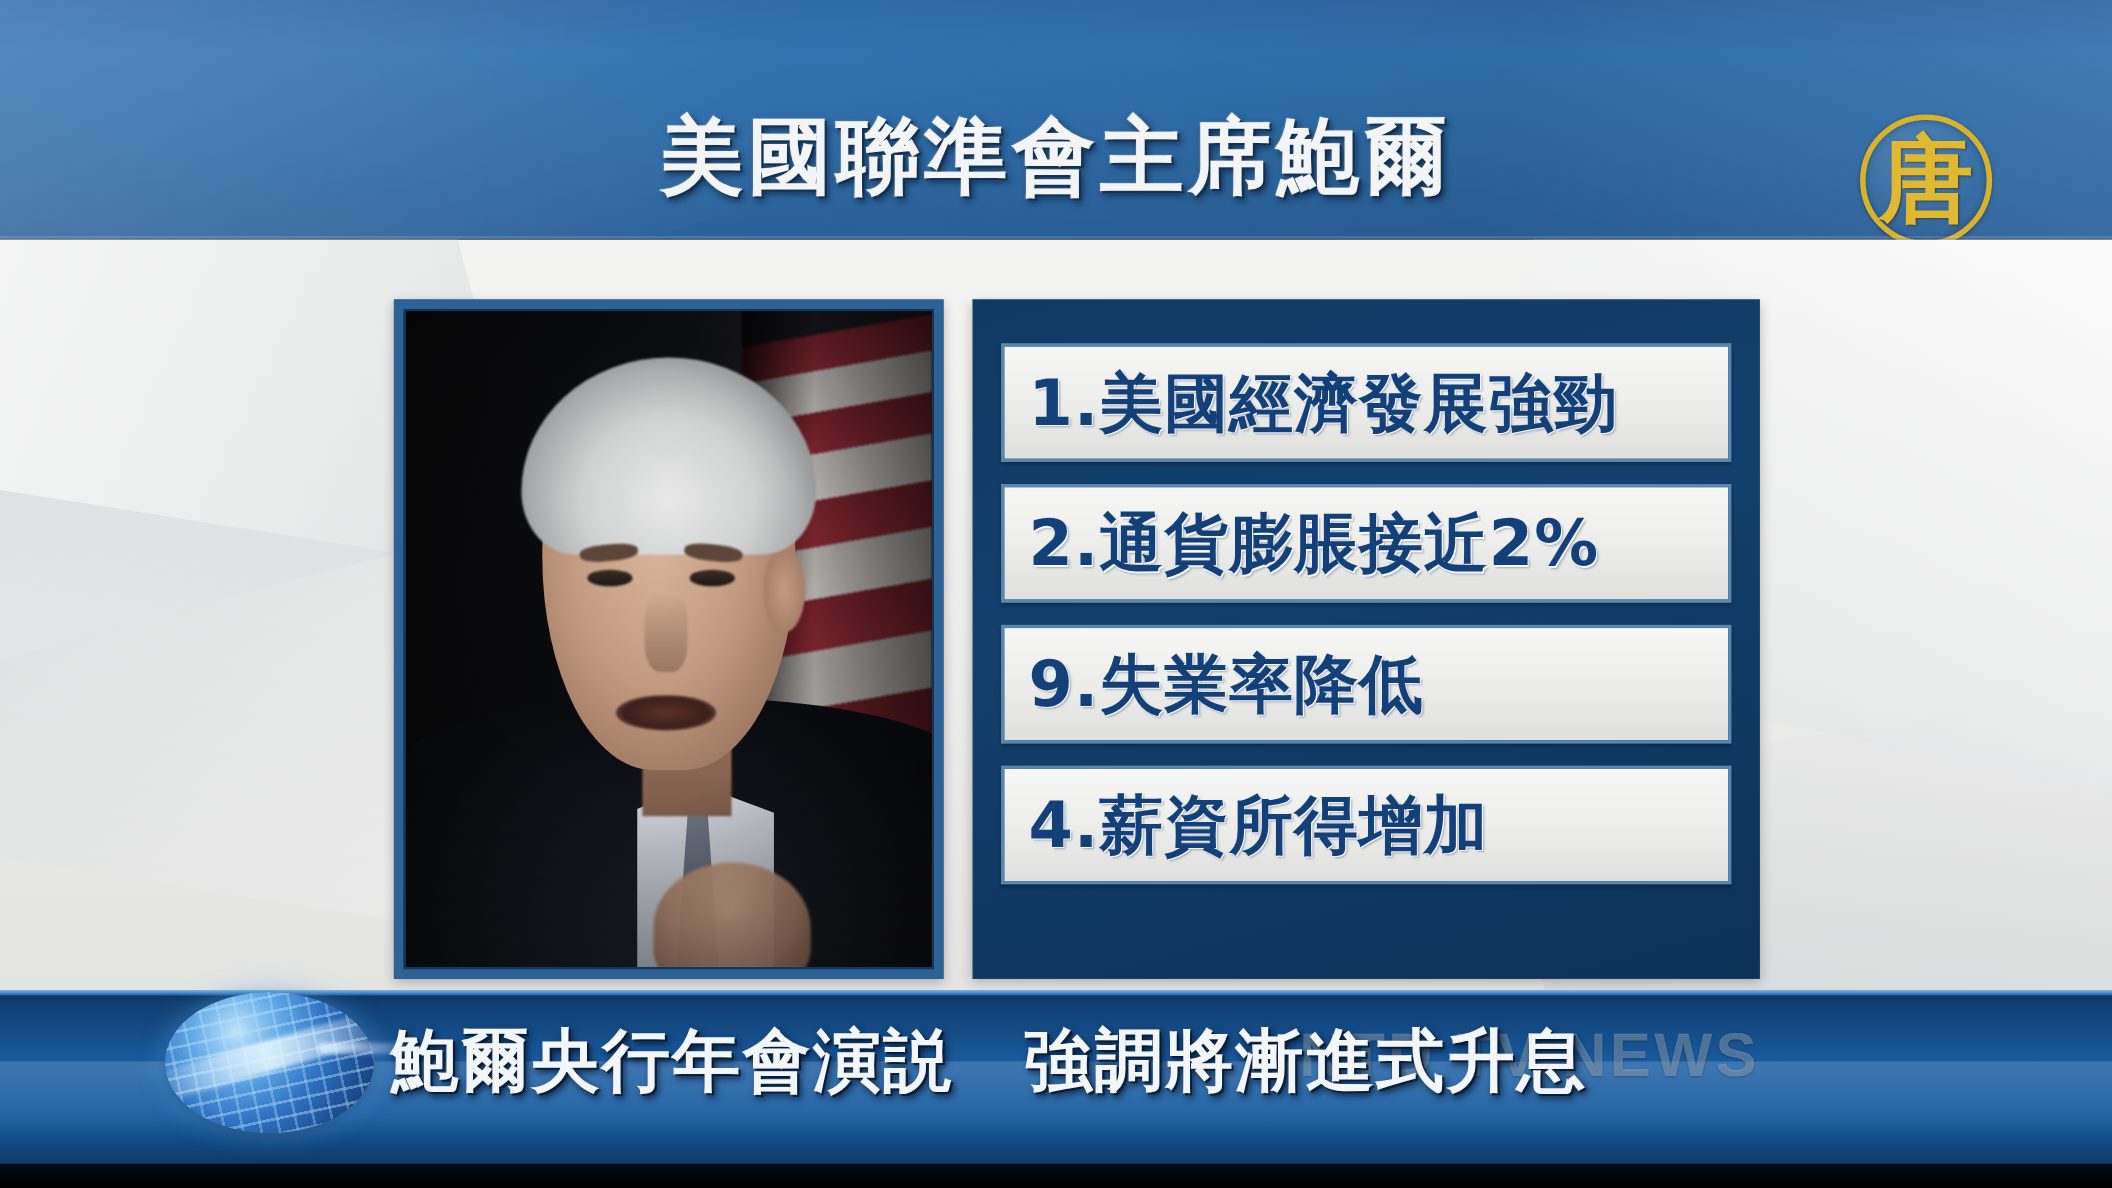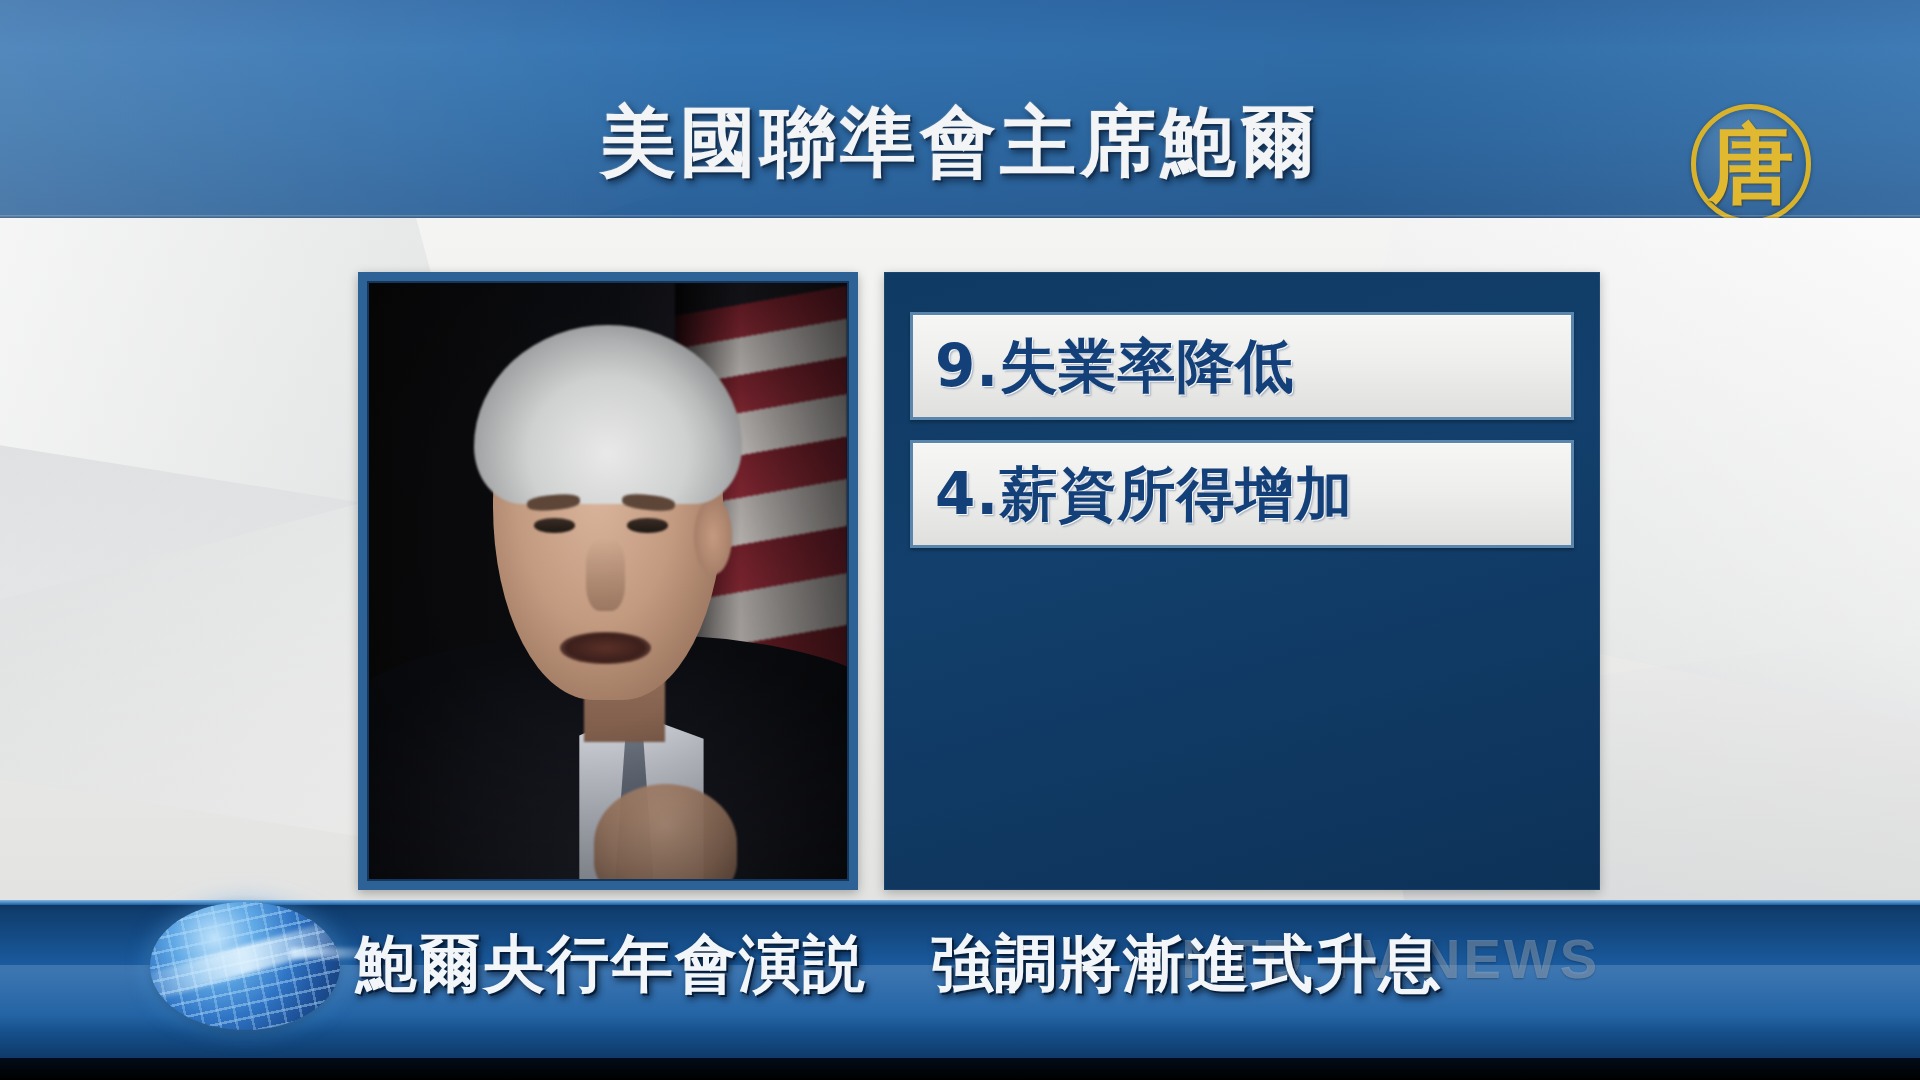--- a/index.html
+++ b/index.html
@@ -351,20 +351,26 @@
       <div class="photo-nose"></div>
       <div class="photo-mouth"></div>
       <div class="photo-hand"></div>
       <div class="photo-vignette"></div>
     </div>
   </div>
 
   <div class="bullet-panel">
     <div class="bullet-list">
       <div class="bullet-row">
+        <span class="bullet-text">1.美國經濟發展強勁</span>
+      </div>
+      <div class="bullet-row">
+        <span class="bullet-text">2.通貨膨脹接近2%</span>
+      </div>
+      <div class="bullet-row">
         <span class="bullet-text">9.失業率降低</span>
       </div>
       <div class="bullet-row">
         <span class="bullet-text">4.薪資所得增加</span>
       </div>
     </div>
   </div>
 
   <div class="lower-third">
     <div class="lt-topline"></div>

